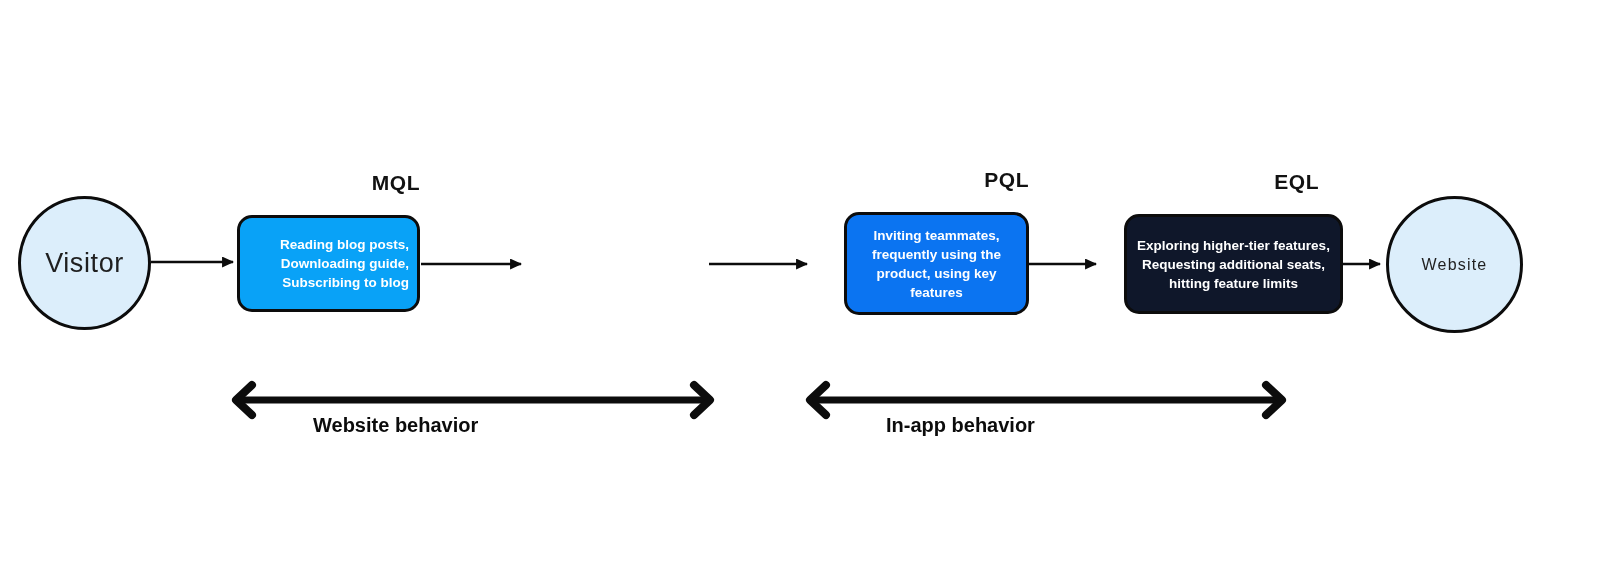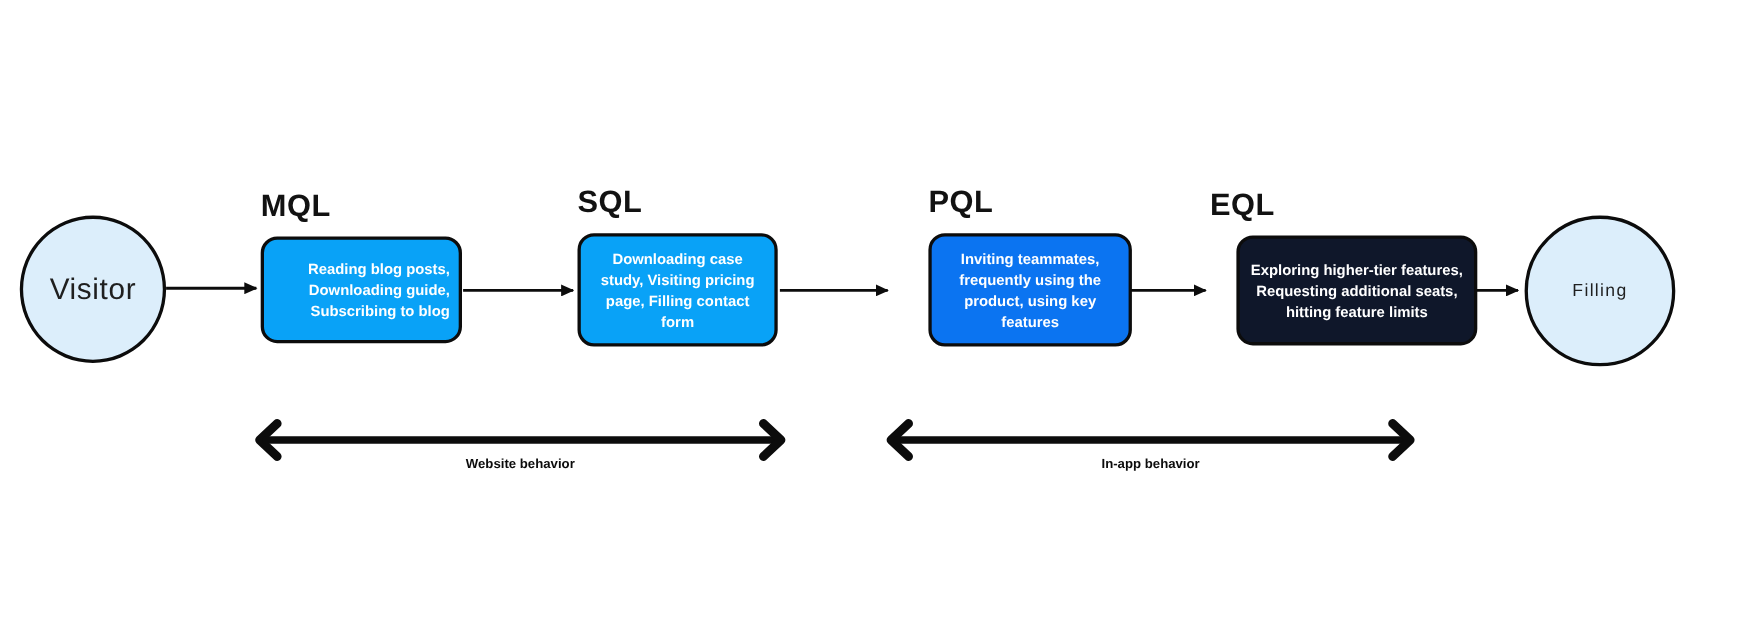--- a/index.html
+++ b/index.html
@@ -36,23 +36,23 @@
     left: 1386px; top: 196px;
     width: 137px; height: 137px;
     font-size: 16px; letter-spacing: 1.2px;
   }
   .stage { position: absolute; }
   .stage-title {
     position: absolute;
     top: -44px;
     left: 0;
     width: 100%;
-    text-align: left;
+    text-align: right;
     font-weight: bold;
-    font-size: 28px;
+    font-size: 21px;
     letter-spacing: 0.5px;
     color: #121212;
   }
   .stage-box {
     box-sizing: border-box;
     width: 100%;
     border: 3px solid #0c0c0c;
     border-radius: 15px;
     display: flex;
     align-items: center;
@@ -68,23 +68,23 @@
   #stage-0 .stage-box { min-height: 97px; text-align: right; }
   #stage-1 { left: 525px; top: 212px; width: 182px; }
   #stage-1 .stage-box { min-height: 103px; }
   #stage-2 { left: 844px; top: 212px; width: 185px; }
   #stage-2 .stage-box { min-height: 103px; }
   #stage-3 { left: 1100px; top: 214px; width: 219px; }
   #stage-3 .stage-box { min-height: 100px; }
   .span-label {
     position: absolute;
     width: 320px;
-    text-align: center;
+    text-align: left;
     font-weight: bold;
-    font-size: 12px;
+    font-size: 20px;
     color: #0c0c0c;
     top: 414px;
   }
   #span-0 { left: 313px; }
   #span-1 { left: 886px; }
 </style>
 </head>
 <body>
 
 <div class="canvas">
@@ -119,41 +119,35 @@
     <span>Visitor</span>
   </div>
 
   <div class="stage" id="stage-0">
     <div class="stage-title">MQL</div>
     <div class="stage-box" style="background-color: rgb(9, 162, 247);">
       <span>Reading blog posts, Downloading guide, Subscribing to blog</span>
     </div>
   </div>
 
-  <div class="stage" id="stage-1">
-    <div class="stage-title">SQL</div>
-    <div class="stage-box" style="background-color: rgb(9, 162, 247);">
-      <span>Downloading case study, Visiting pricing page, Filling contact form</span>
-    </div>
-  </div>
 
   <div class="stage" id="stage-2">
     <div class="stage-title">PQL</div>
     <div class="stage-box" style="background-color: rgb(11, 116, 241);">
       <span>Inviting teammates, frequently using the product, using key features</span>
     </div>
   </div>
 
   <div class="stage" id="stage-3">
     <div class="stage-title">EQL</div>
     <div class="stage-box" style="background-color: #0f172a; margin-left: 24px;">
       <span>Exploring higher-tier features, Requesting additional seats, hitting feature limits</span>
     </div>
   </div>
 
   <div class="circle-node" id="node-customer" style="background-color: rgb(220, 238, 251);">
-    <span>Filling</span>
+    <span>Website</span>
   </div>
 
   <div class="span-label" id="span-0">Website behavior</div>
   <div class="span-label" id="span-1">In-app behavior</div>
 
 </div>
 
 </body></html>

